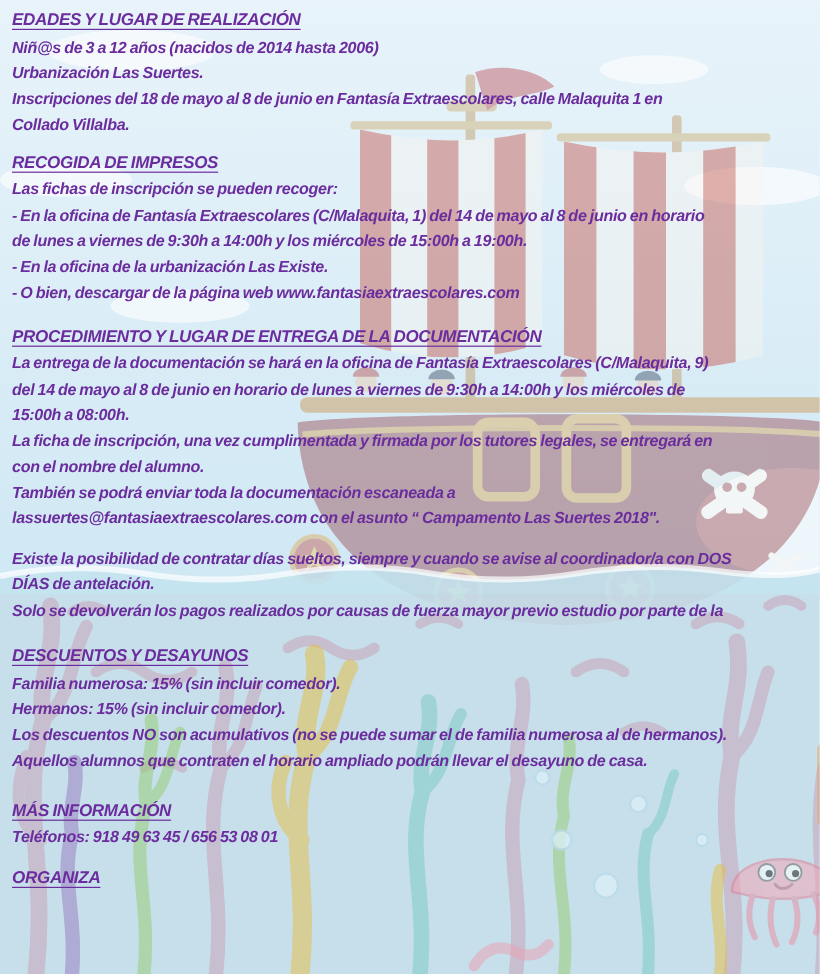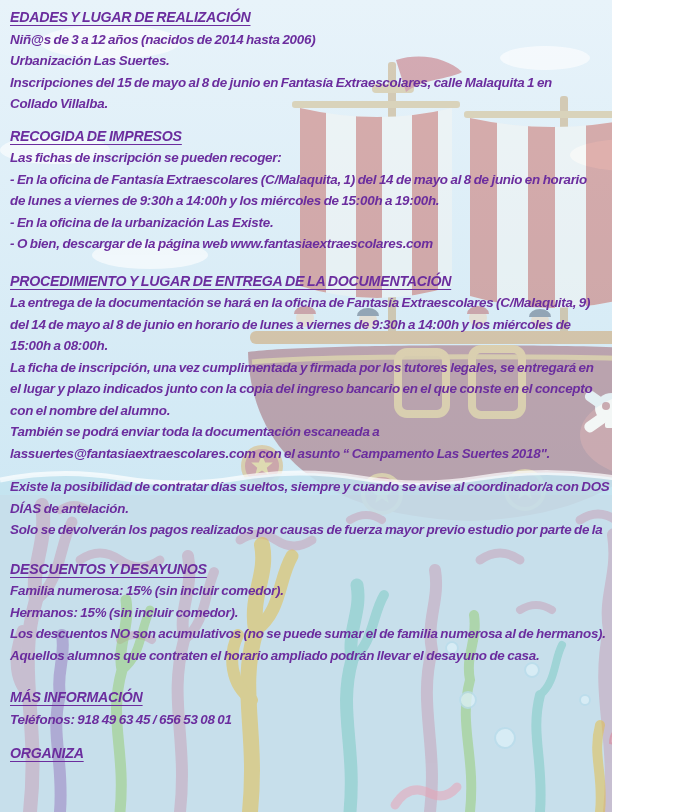--- a/index.html
+++ b/index.html
@@ -1,17 +1,17 @@
 <!DOCTYPE html>
 <html><head>
 <meta charset="utf-8">
 <style>
   html,body{margin:0;padding:0;}
   .page{
-    position:relative;width:612px;height:812px;overflow:hidden;
+    position:relative;width:683px;height:812px;overflow:hidden;
     background:#dcedf7;
     font-family:"Liberation Sans",sans-serif;
   }
   .bg{position:absolute;left:0;top:0;z-index:0;}
   .content{
     position:absolute;inset:0;padding:7px 10px 0 10px;z-index:2;
     font-weight:bold;font-style:italic;color:#6b2d9e;
   }
   .section{margin:0;}
   .section:nth-of-type(2){margin-top:11px;}
@@ -199,38 +199,37 @@
       <circle cx="11" cy="-7" r="3" fill="#222"></circle>
       <path d="M-6,2 q6,7 14,0" stroke="#b8697e" stroke-width="2.5" fill="none" stroke-linecap="round"></path>
     </g>
   </svg>
 
   <div class="content" id="sections">
       <section class="section">
         <div class="heading">EDADES Y LUGAR DE REALIZACIÓN</div>
         <div class="text-line">Niñ@s de 3 a 12 años (nacidos de 2014 hasta 2006)</div>
         <div class="text-line">Urbanización Las Suertes.</div>
-        <div class="text-line">Inscripciones del 15 de mayo al 8 de junio en Fantasía Extraescolares, calle Malaquita 1 en</div>
+        <div class="text-line">Inscripciones del 18 de mayo al 8 de junio en Fantasía Extraescolares, calle Malaquita 1 en</div>
         <div class="text-line">Collado Villalba.</div>
       </section>
       <section class="section">
         <div class="heading">RECOGIDA DE IMPRESOS</div>
         <div class="text-line">Las fichas de inscripción se pueden recoger:</div>
         <div class="text-line">- En la oficina de Fantasía Extraescolares (C/Malaquita, 1) del 14 de mayo al 8 de junio en horario</div>
         <div class="text-line">de lunes a viernes de 9:30h a 14:00h y los miércoles de 15:00h a 19:00h.</div>
         <div class="text-line">- En la oficina de la urbanización Las Existe.</div>
         <div class="text-line">- O bien, descargar de la página web www.fantasiaextraescolares.com</div>
       </section>
       <section class="section">
         <div class="heading">PROCEDIMIENTO Y LUGAR DE ENTREGA DE LA DOCUMENTACIÓN</div>
         <div class="text-line">La entrega de la documentación se hará en la oficina de Fantasía Extraescolares (C/Malaquita, 9)</div>
         <div class="text-line">del 14 de mayo al 8 de junio en horario de lunes a viernes de 9:30h a 14:00h y los miércoles de</div>
         <div class="text-line">15:00h a 08:00h.</div>
         <div class="text-line">La ficha de inscripción, una vez cumplimentada y firmada por los tutores legales, se entregará en</div>
-        <div class="text-line">el lugar y plazo indicados junto con la copia del ingreso bancario en el que conste en el concepto</div>
         <div class="text-line">con el nombre del alumno.</div>
         <div class="text-line">También se podrá enviar toda la documentación escaneada a</div>
         <div class="text-line">lassuertes@fantasiaextraescolares.com con el asunto “ Campamento Las Suertes 2018".</div>
       </section>
       <section class="section">
         <div class="text-line">Existe la posibilidad de contratar días sueltos, siempre y cuando se avise al coordinador/a con DOS</div>
         <div class="text-line">DÍAS de antelación.</div>
         <div class="text-line">Solo se devolverán los pagos realizados por causas de fuerza mayor previo estudio por parte de la</div>
       </section>
       <section class="section">

